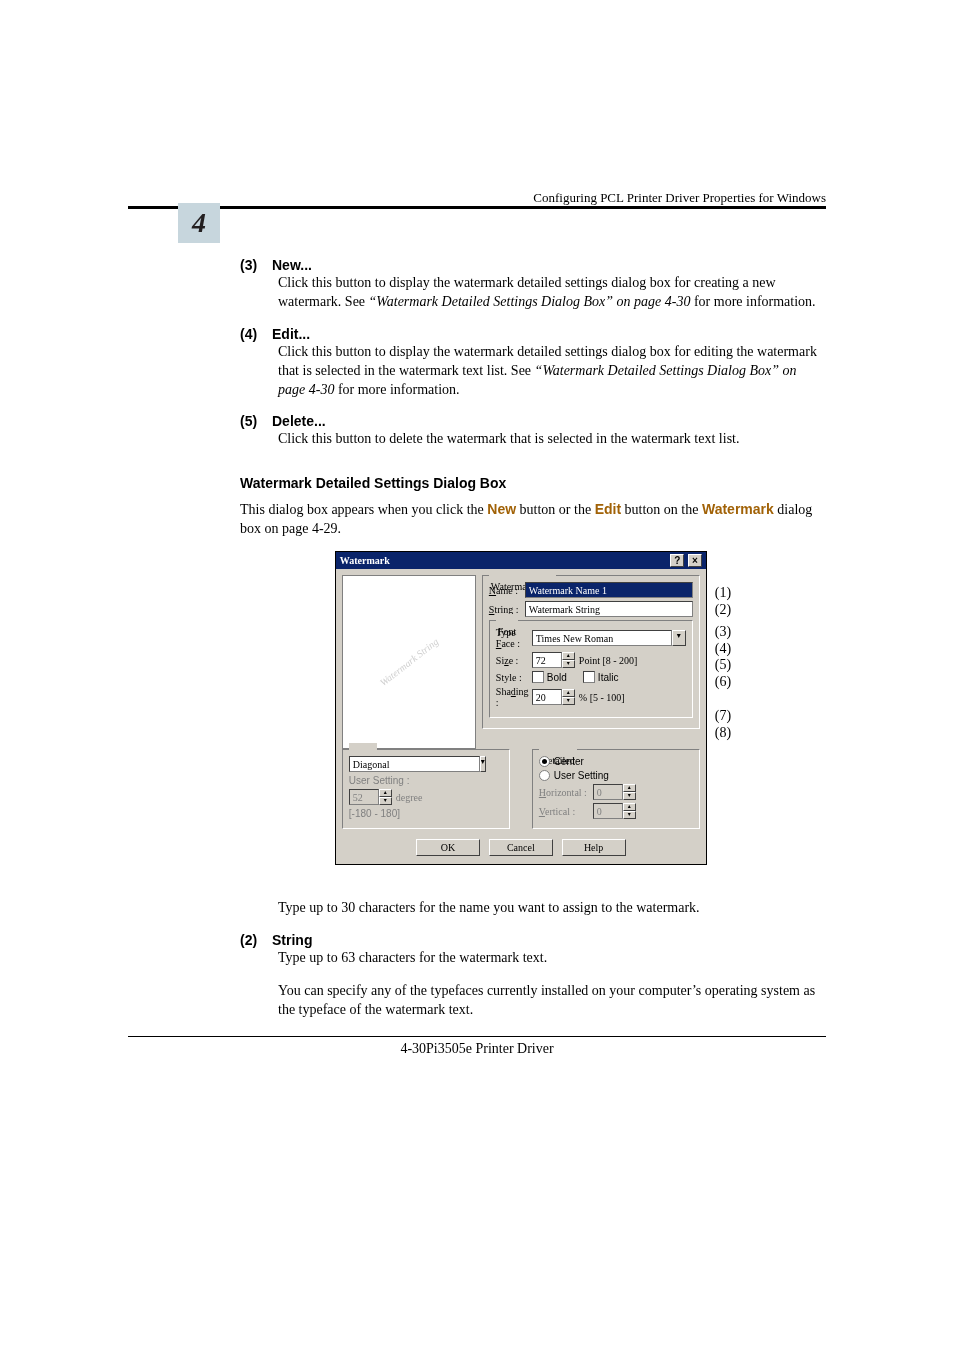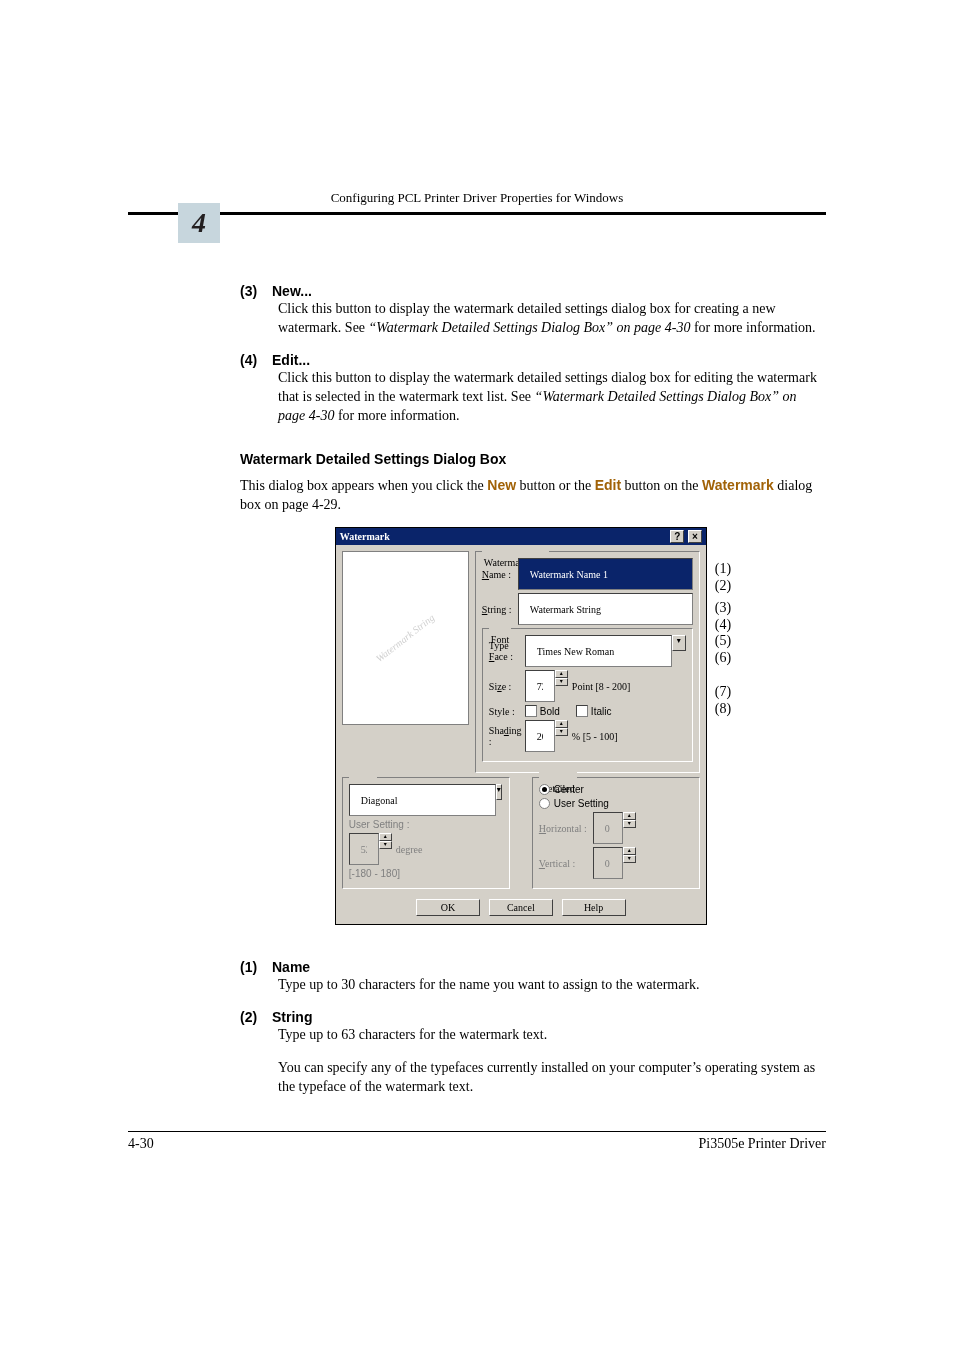--- a/index.html
+++ b/index.html
@@ -2,53 +2,53 @@
 <html><head>
 <meta charset="utf-8">
 <style>
   html,body{margin:0;padding:0;background:#fff}
   body{font-family:Arial,Helvetica,sans-serif;color:#000;width:954px}
   .page{padding:190px 128px 80px 128px}
   .chapnum{position:absolute;left:178px;top:203px}
   .chapnum-box{text-align:center}
   .chapnum-bg{background:#c7d6dd;padding:4px 14px;display:inline-block}
   .chapnum-bg span{font:italic bold 28px Georgia,serif;color:#231f20}
-  .runhead{font:13px Georgia,serif;text-align:center;border-bottom:3px solid #000;padding-bottom:6px;margin-bottom:68px}
+  .runhead{font:13px Georgia,serif;text-align:right;border-bottom:3px solid #000;margin-bottom:48px}
   .content{margin-left:112px}
   .item{margin-bottom:14px}
   .item-head{font:bold 14px Arial,Helvetica,sans-serif;margin-bottom:1px}
   .item-head .num{display:inline-block;width:32px}
   .item-body{font:14px Georgia,serif;line-height:1.35;margin-left:38px}
   .item-body em{font-style:italic}
   .h3{font:bold 14px Arial,Helvetica,sans-serif;margin:26px 0 10px 0}
   .para{font:14px Georgia,serif;line-height:1.35;margin-bottom:12px}
   .para .ui{font:bold 14px Arial,Helvetica,sans-serif;color:#a16207}
   .fig-wrap{display:flex;justify-content:center;margin:10px 0 34px 0}
   .fig-inner{display:flex}
   .callouts{font:14px Georgia,serif;margin-left:8px;line-height:16.5px;position:relative;padding-top:34px}
   .callouts div{height:16.5px}
   .callouts .g1{margin-top:6px}
   .callouts .g2{margin-top:18px}
-  .footer{display:flex;justify-content:space-between;font:14px Georgia,serif;border-top:1px solid #000;padding-top:4px;margin-top:34px}
+  .footer{display:flex;justify-content:center;font:14px Georgia,serif;border-top:1px solid #000;padding-top:4px;margin-top:16px}
 
   
   .dlg{font:10px Tahoma,Arial,sans-serif;width:370px;background:#d4d0c8;border:1px solid #000}
   .dlg *{box-sizing:border-box}
   .dlg-title{background:#0a246a;color:#fff;font:bold 10px Tahoma;padding:2px 4px;display:flex;justify-content:space-between;align-items:center}
   .dlg-title-btns span{display:inline-block;width:14px;height:13px;background:#d4d0c8;border:1px solid #fff;border-right-color:#404040;border-bottom-color:#404040;text-align:center;line-height:11px;color:#000;font:bold 10px Arial;margin-left:1px}
   .dlg-body{padding:6px 6px 8px 6px}
   .dlg-row{display:flex}
   .preview{width:134px;height:174px;background:#fff;border:1px solid #808080;margin-right:6px;position:relative;overflow:hidden}
   .preview-text{position:absolute;left:50%;top:50%;transform:translate(-50%,-50%) rotate(-38deg);color:#d0d0d0;font:italic 10px Georgia,serif;white-space:nowrap}
   .grp{border:1px solid #808080;border-right-color:#fff;border-bottom-color:#fff;padding:6px 6px 6px 6px;position:relative;margin-bottom:4px}
   .grp-title{position:absolute;top:-7px;left:6px;background:#d4d0c8;padding:12px 2px;font:10px Tahoma}
   .fld-row{display:flex;align-items:center;margin-bottom:3px;position:relative}
   .fld-lbl{width:36px;font:10px Tahoma}
   .fld-lbl .ul{text-decoration:underline}
-  .tbox{height:32px;border:1px solid #808080;border-top-color:#404040;border-left-color:#404040;background:#fff;font:10px Tahoma;padding:1px 11px;flex:1}
+  .tbox{height:16px;border:1px solid #808080;border-top-color:#404040;border-left-color:#404040;background:#fff;font:10px Tahoma;padding:1px 3px;flex:1}
   .combo{display:flex;flex:1}
   .combo .tbox{flex:1}
   .combo-btn{width:14px;height:16px;background:#d4d0c8;border:1px solid #fff;border-right-color:#404040;border-bottom-color:#404040;text-align:center;line-height:12px;font:8px Arial}
   .spin{display:flex}
   .spin .tbox{width:30px;flex:none}
   .spin-btns{width:13px;display:flex;flex-direction:column}
   .spin-btns span{height:8px;background:#d4d0c8;border:1px solid #fff;border-right-color:#404040;border-bottom-color:#404040;font:6px Arial;text-align:center;line-height:5px}
   .chk{width:12px;height:12px;border:1px solid #808080;border-top-color:#404040;border-left-color:#404040;background:#fff;display:inline-block;vertical-align:middle;margin-right:3px}
   .radio{width:11px;height:11px;border:1px solid #808080;border-radius:50%;background:#fff;display:inline-block;vertical-align:middle;margin-right:4px;position:relative}
   .radio.sel::after{content:"";position:absolute;left:2px;top:2px;width:5px;height:5px;background:#000;border-radius:50%}
@@ -73,20 +73,24 @@
   <div class="content">
 
     <div class="item">
       <div class="item-head"><span class="num">(3)</span><span>New...</span></div>
       <div class="item-body"><span>Click this button to display the watermark detailed settings dialog box for creating a new watermark. See </span><em>“Watermark Detailed Settings Dialog Box” on page 4-30</em><span> for more information.</span></div>
     </div>
     <div class="item">
       <div class="item-head"><span class="num">(4)</span><span>Edit...</span></div>
       <div class="item-body"><span>Click this button to display the watermark detailed settings dialog box for editing the watermark that is selected in the watermark text list. See </span><em>“Watermark Detailed Settings Dialog Box” on page 4-30</em><span> for more information.</span></div>
     </div>
+    <div class="item">
+      <div class="item-head"><span class="num">(5)</span><span>Delete...</span></div>
+      <div class="item-body"><span>Click this button to delete the watermark that is selected in the watermark text list.</span></div>
+    </div>
 
     <div class="h3">Watermark Detailed Settings Dialog Box</div>
 
     <div class="para">
       <span>This dialog box appears when you click the </span><span class="ui">New</span><span> button or the </span><span class="ui">Edit</span><span> button on the </span><span class="ui">Watermark</span><span> dialog box on page 4-29.</span>
     </div>
 
     <div class="fig-wrap">
       <div class="fig-inner">
         <div class="dlg">
@@ -230,21 +234,20 @@
           <div>(4)</div>
           <div>(5)</div>
           <div>(6)</div>
           <div class="g2">(7)</div>
           <div>(8)</div>
         </div>
       </div>
     </div>
 
     <div class="item">
-      <div class="item-head"><span class="num">(1)</span><span>Name</span></div>
       <div class="item-body">Type up to 30 characters for the name you want to assign to the watermark.</div>
     </div>
     <div class="item">
       <div class="item-head"><span class="num">(2)</span><span>String</span></div>
       <div class="item-body">Type up to 63 characters for the watermark text.</div>
     </div>
     <div class="item">
       <div class="item-body">You can specify any of the typefaces currently installed on your computer’s operating system as the typeface of the watermark text.</div>
     </div>
 

